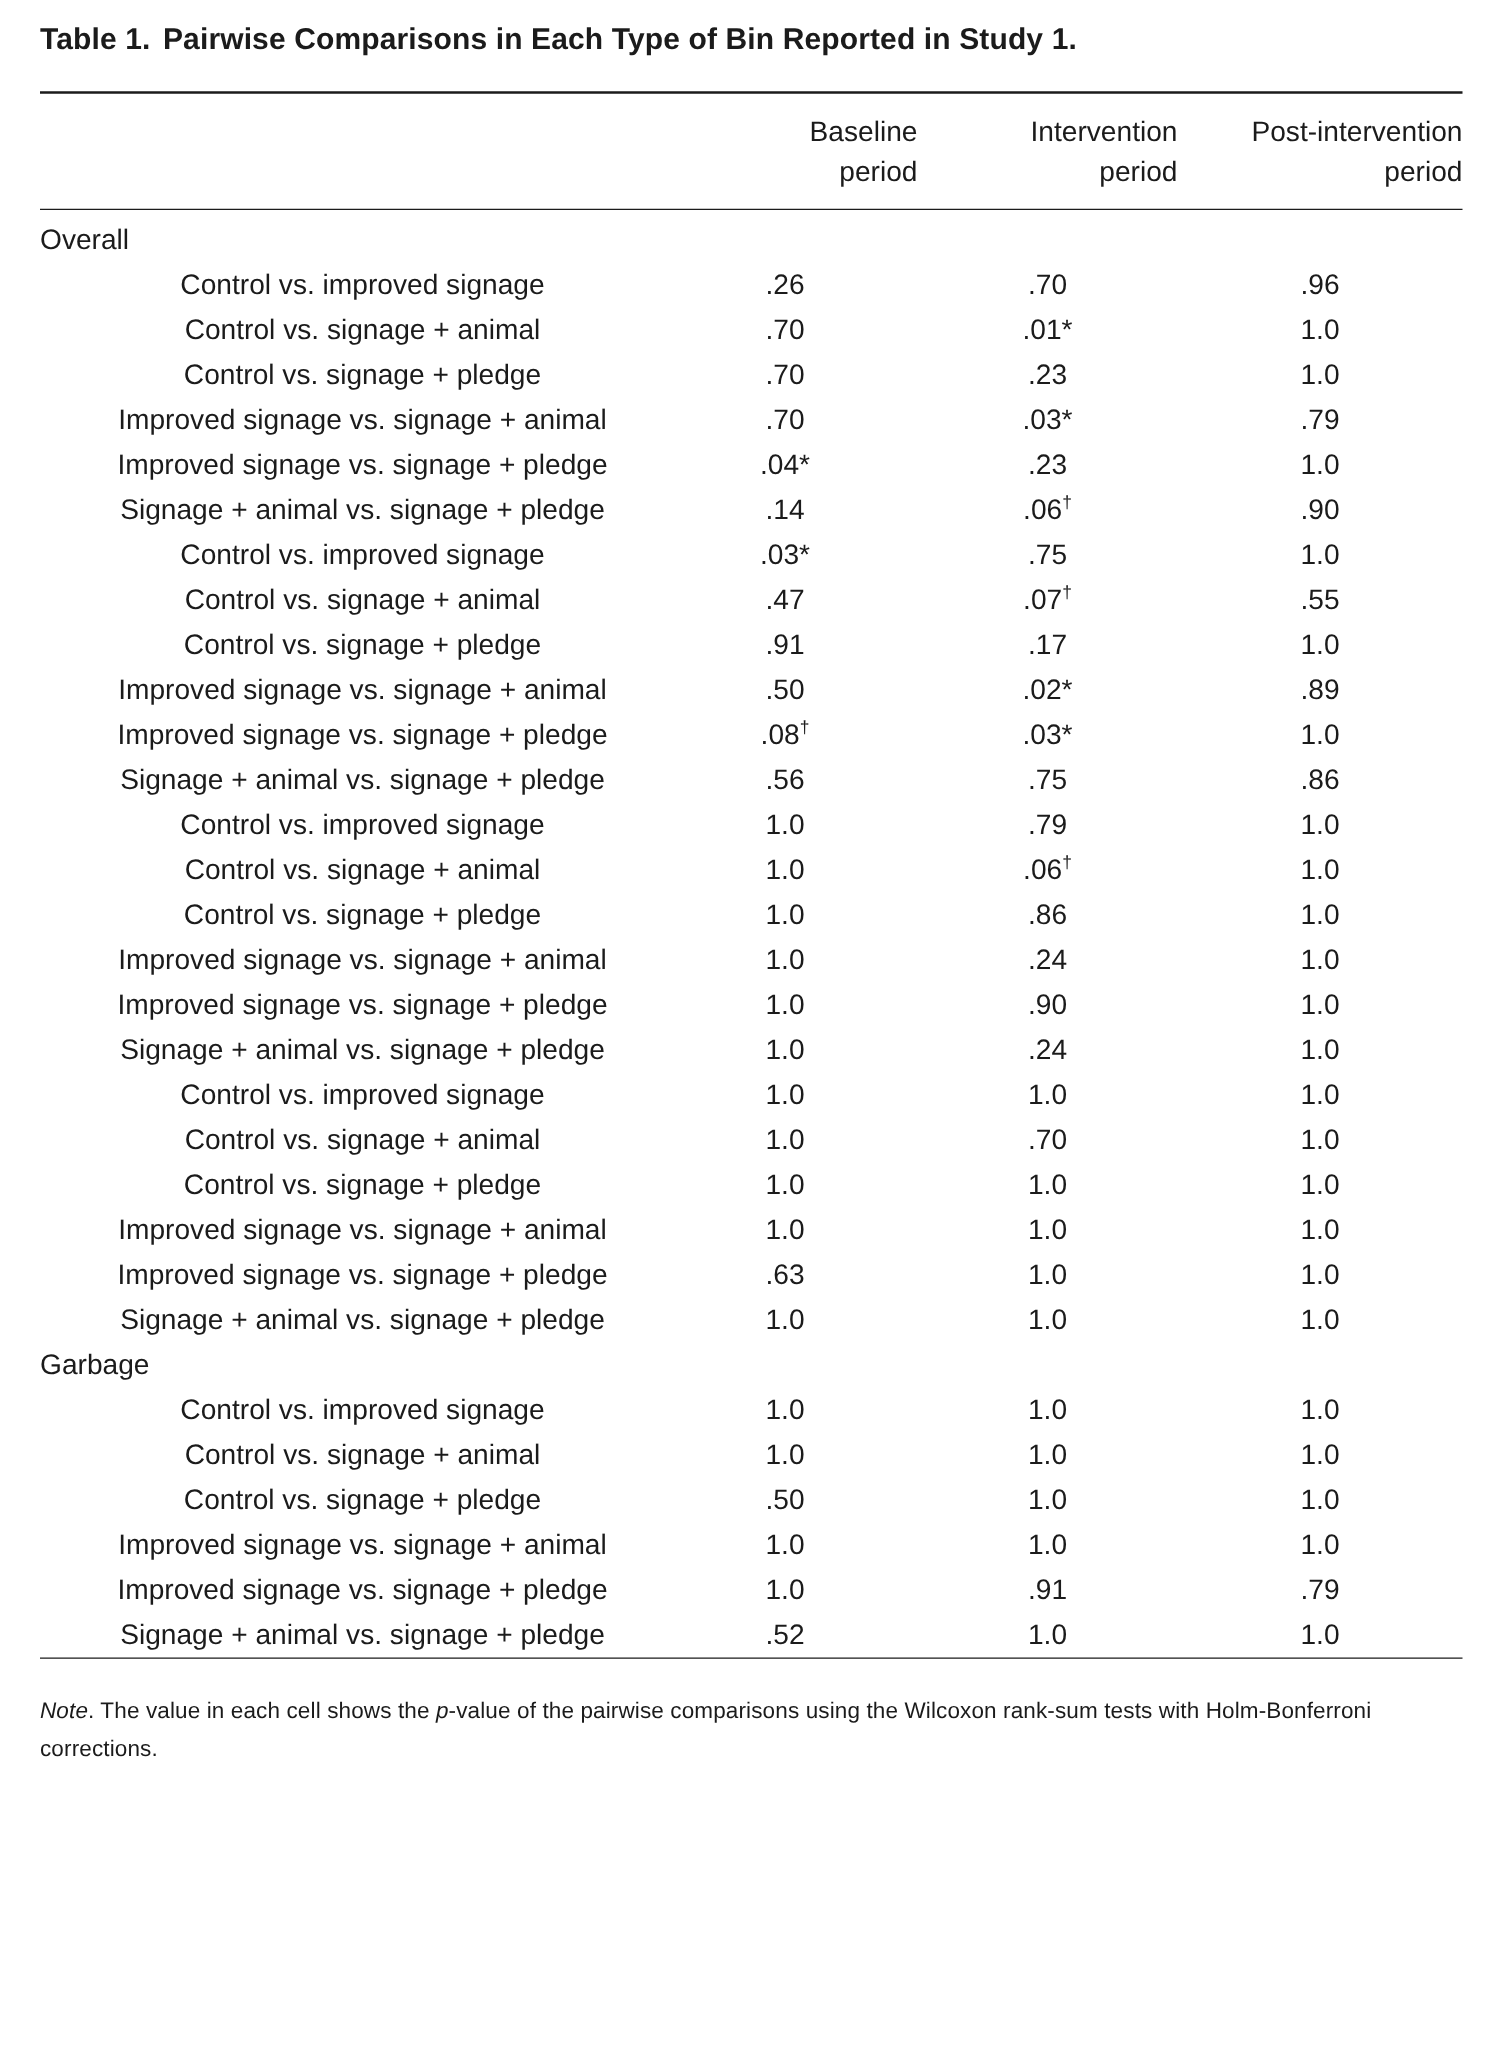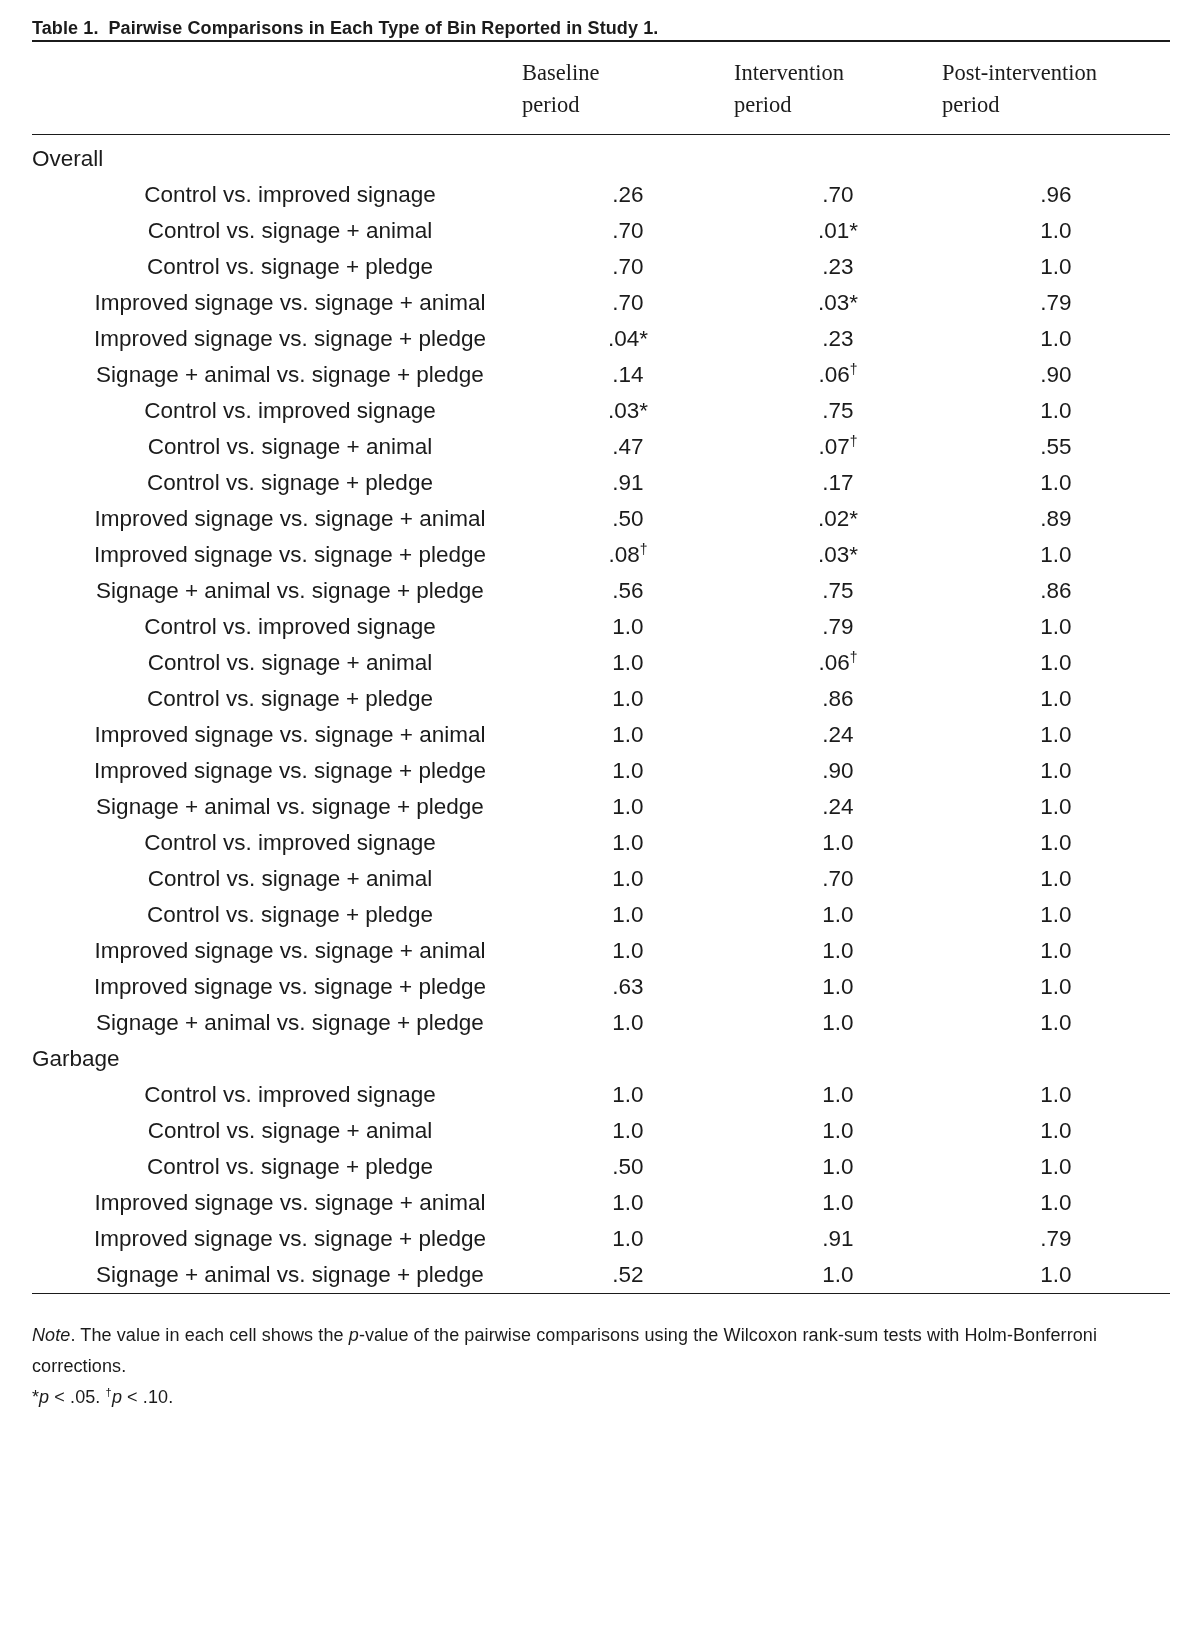--- a/index.html
+++ b/index.html
@@ -9,23 +9,23 @@
     height: 1652px;
     font-family: "Liberation Sans", sans-serif;
     color: #1b1b1b;
     overflow: hidden;
   }
   .page {
     padding: 16px 30px 0 32px;
     width: 1200px;
   }
   .title {
-    font-size: 18px;
+    font-size: 24px;
     line-height: 1.35;
-    margin-bottom: 0;
+    margin-bottom: 25px;
     letter-spacing: 0.1px;
   }
   .title .title-label {
     font-weight: bold;
     margin-right: 10px;
   }
   .rule-heavy { border-top: 2.5px solid #1b1b1b; }
   .rule-light { border-top: 1.5px solid #1b1b1b; }
 
   table.ptable {
@@ -34,25 +34,24 @@
     table-layout: fixed;
   }
   table.ptable col.c-label { width: auto; }
   table.ptable col.c-v1 { width: 212px; }
   table.ptable col.c-v2 { width: 208px; }
   table.ptable col.c-v3 { width: 228px; }
 
   thead th {
     font-weight: normal;
     font-size: 22.5px;
-    text-align: left;
+    text-align: right;
     vertical-align: middle;
     padding: 15px 0 13px 0;
     line-height: 1.42;
-    font-family: Liberation Serif, serif;
   }
   thead .hdr-line { display: block; }
 
   tbody td {
     font-size: 22.5px;
     height: 36px;
     vertical-align: middle;
     padding: 0;
     line-height: 36px;
     white-space: nowrap;
@@ -312,16 +311,15 @@
           <td class="value-cell">1.0</td>
           <td class="value-cell">1.0</td>
         </tr>
       </tbody>
   </table>
 
   <div class="rule-light"></div>
 
   <div class="note">
     <p><i>Note</i>. The value in each cell shows the <i>p</i>-value of the pairwise comparisons using the Wilcoxon rank-sum tests with Holm-Bonferroni corrections.</p>
-    <p>*<i>p</i> &lt; .05. <sup>†</sup><i>p</i> &lt; .10.</p>
   </div>
 
 </div>
 
 </body></html>

